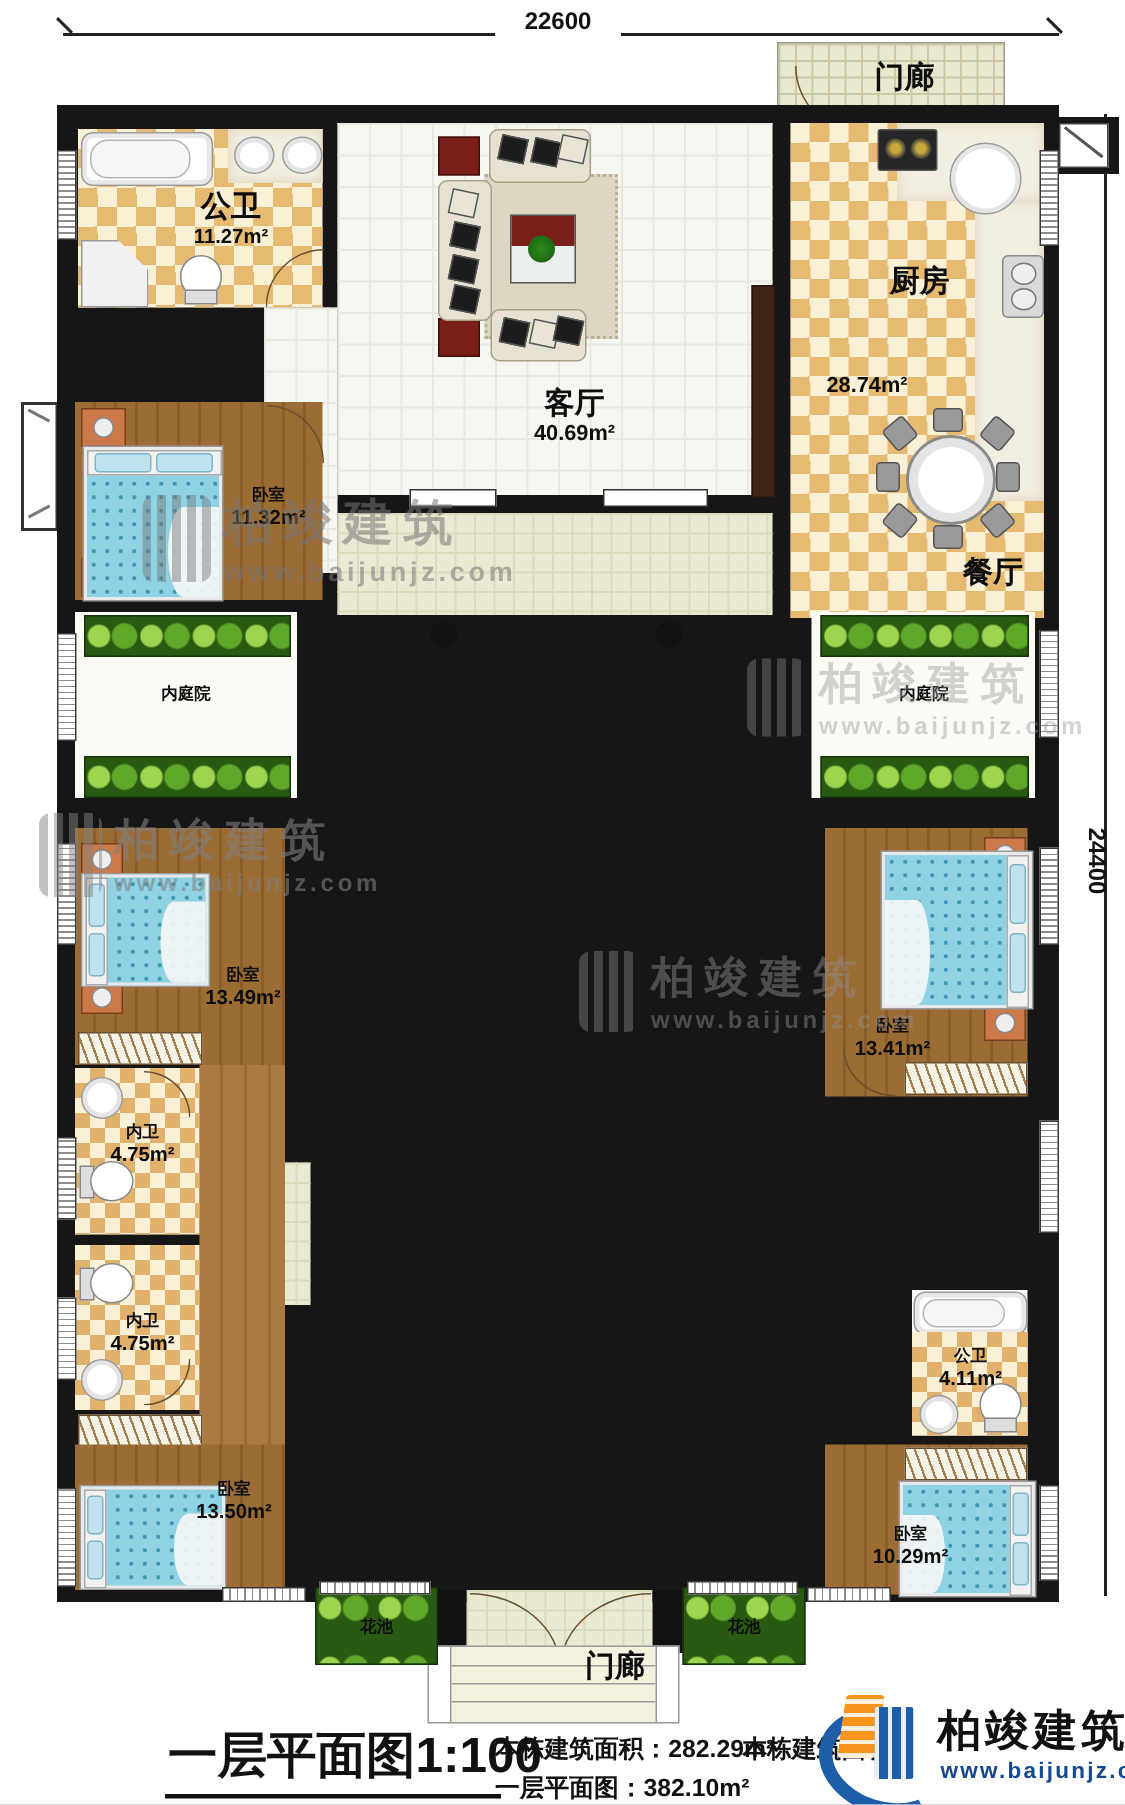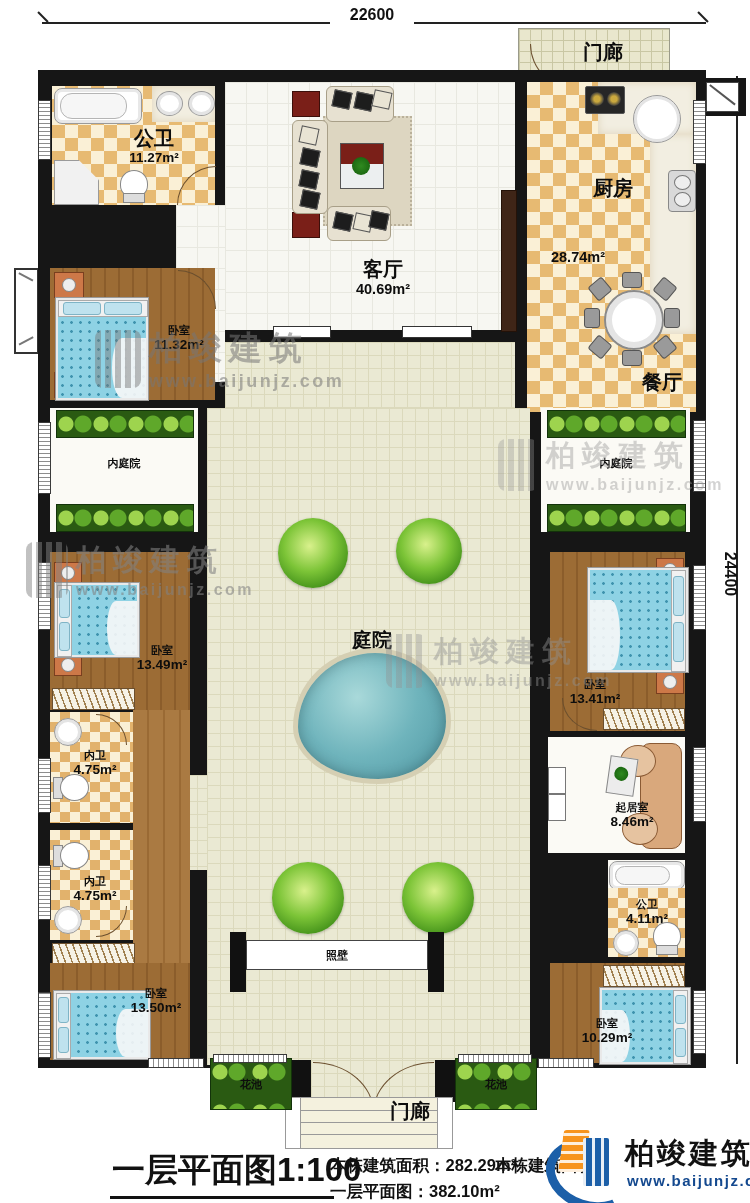--- a/index.html
+++ b/index.html
@@ -217,36 +217,20 @@
     </div>
     <div class="abs whitefloor" style="left:503px;top:338px;width:149px;height:124px;">
       <div class="abs planter" style="left:6px;top:2px;width:137px;height:26px;"></div>
       <div class="abs planter" style="left:6px;top:96px;width:137px;height:26px;"></div>
       <div class="lbl" style="left:26px;top:42px;width:98px;height:26px;">
           <span class="nm">内庭院</span>
         </div>
     </div>
 
     <div class="abs court" style="left:187px;top:272px;width:290px;height:68px;"></div>
-    <div class="abs court" style="left:169px;top:338px;width:323px;height:657px;">
-      <div class="lbl" style="left:130px;top:218px;width:70px;height:28px;">
-          <span class="nm-l">庭院</span>
-        </div>
-      <div class="pond" style="left:86px;top:240px;width:148px;height:126px;"></div>
-      <div class="tree" style="left:71px;top:110px;width:70px;height:70px;"></div>
-      <div class="tree" style="left:189px;top:110px;width:66px;height:66px;"></div>
-      <div class="tree" style="left:65px;top:454px;width:72px;height:72px;"></div>
-      <div class="tree" style="left:195px;top:454px;width:72px;height:72px;"></div>
-
-      <div class="abs" style="left:23px;top:524px;width:16px;height:60px;background:#111;"></div>
-      <div class="abs" style="left:221px;top:524px;width:16px;height:60px;background:#111;"></div>
-      <div class="abs" style="left:39px;top:532px;width:182px;height:30px;background:#fff;border:1.5px solid #444;box-sizing:border-box;display:flex;align-items:center;justify-content:center;">
-        <span class="nm">照壁</span>
-      </div>
-    </div>
     <div class="abs court" style="left:107px;top:705px;width:62px;height:95px;"></div>
 
     <div class="abs wood" style="left:95px;top:482px;width:57px;height:508px;"></div>
 
     <div class="abs wood-d" style="left:12px;top:482px;width:140px;height:158px;">
       <div class="abs stand" style="left:4px;top:10px;width:26px;height:20px;">
           <i></i>
         </div>
       <div class="abs stand" style="left:4px;top:102px;width:26px;height:20px;">
           <i></i>
@@ -318,34 +302,20 @@
         <div class="fold" style="left:0;bottom:0;width:30px;height:70px;border-radius:0 60% 60% 0/0 100% 100% 0;"></div>
       </div>
       <div class="lbl" style="left:8px;top:120px;width:74px;height:40px;">
         <span class="nm">卧室</span>
         <span class="ar">13.41m²</span>
       </div>
       <div class="abs hangers" style="left:53px;top:156px;width:80px;height:20px;"></div>
       <div class="arc" style="left:12px;top:146px;width:34px;height:32px;border-left:1.5px solid #6b4f2e;border-bottom:1.5px solid #6b4f2e;border-radius:0 0 0 100%;"></div>
     </div>
 
-    <div class="abs whitefloor" style="left:510px;top:667px;width:137px;height:116px;">
-      <div class="abs" style="left:92px;top:6px;width:40px;height:104px;background:#d9a87c;border:1.5px solid #8a5a34;border-radius:10px;"></div>
-      <div class="abs" style="left:72px;top:8px;width:34px;height:30px;background:#e6c3a0;border:1.5px solid #8a5a34;border-radius:50%;"></div>
-      <div class="abs" style="left:74px;top:76px;width:34px;height:30px;background:#e6c3a0;border:1.5px solid #8a5a34;border-radius:50%;"></div>
-      <div class="abs" style="left:60px;top:20px;width:26px;height:36px;background:#ececec;border:1px solid #888;transform:rotate(8deg);">
-        <div class="abs" style="left:5px;top:9px;width:14px;height:14px;border-radius:50%;background:radial-gradient(#2f8a1f,#145c0c);"></div>
-      </div>
-      <div class="lbl" style="left:42px;top:58px;width:84px;height:40px;">
-        <span class="nm">起居室</span>
-        <span class="ar">8.46m²</span>
-      </div>
-      <div class="abs" style="left:0;top:30px;width:16px;height:25px;background:#fff;border:1px solid #777;"></div>
-      <div class="abs" style="left:0;top:57px;width:16px;height:25px;background:#fff;border:1px solid #777;"></div>
-    </div>
 
 
     <div class="abs" style="left:570px;top:790px;width:77px;height:97px;background:#fbfaf5;">
       <div class="abs tub" style="left:1px;top:1px;width:74px;height:27px;">
           <div class="inner"></div>
         </div>
       <div class="abs checker-s" style="left:0;top:28px;width:77px;height:69px;"></div>
       <div class="lbl" style="left:10px;top:34px;width:58px;height:36px;">
         <span class="nm">公卫</span>
         <span class="ar">4.11m²</span>

